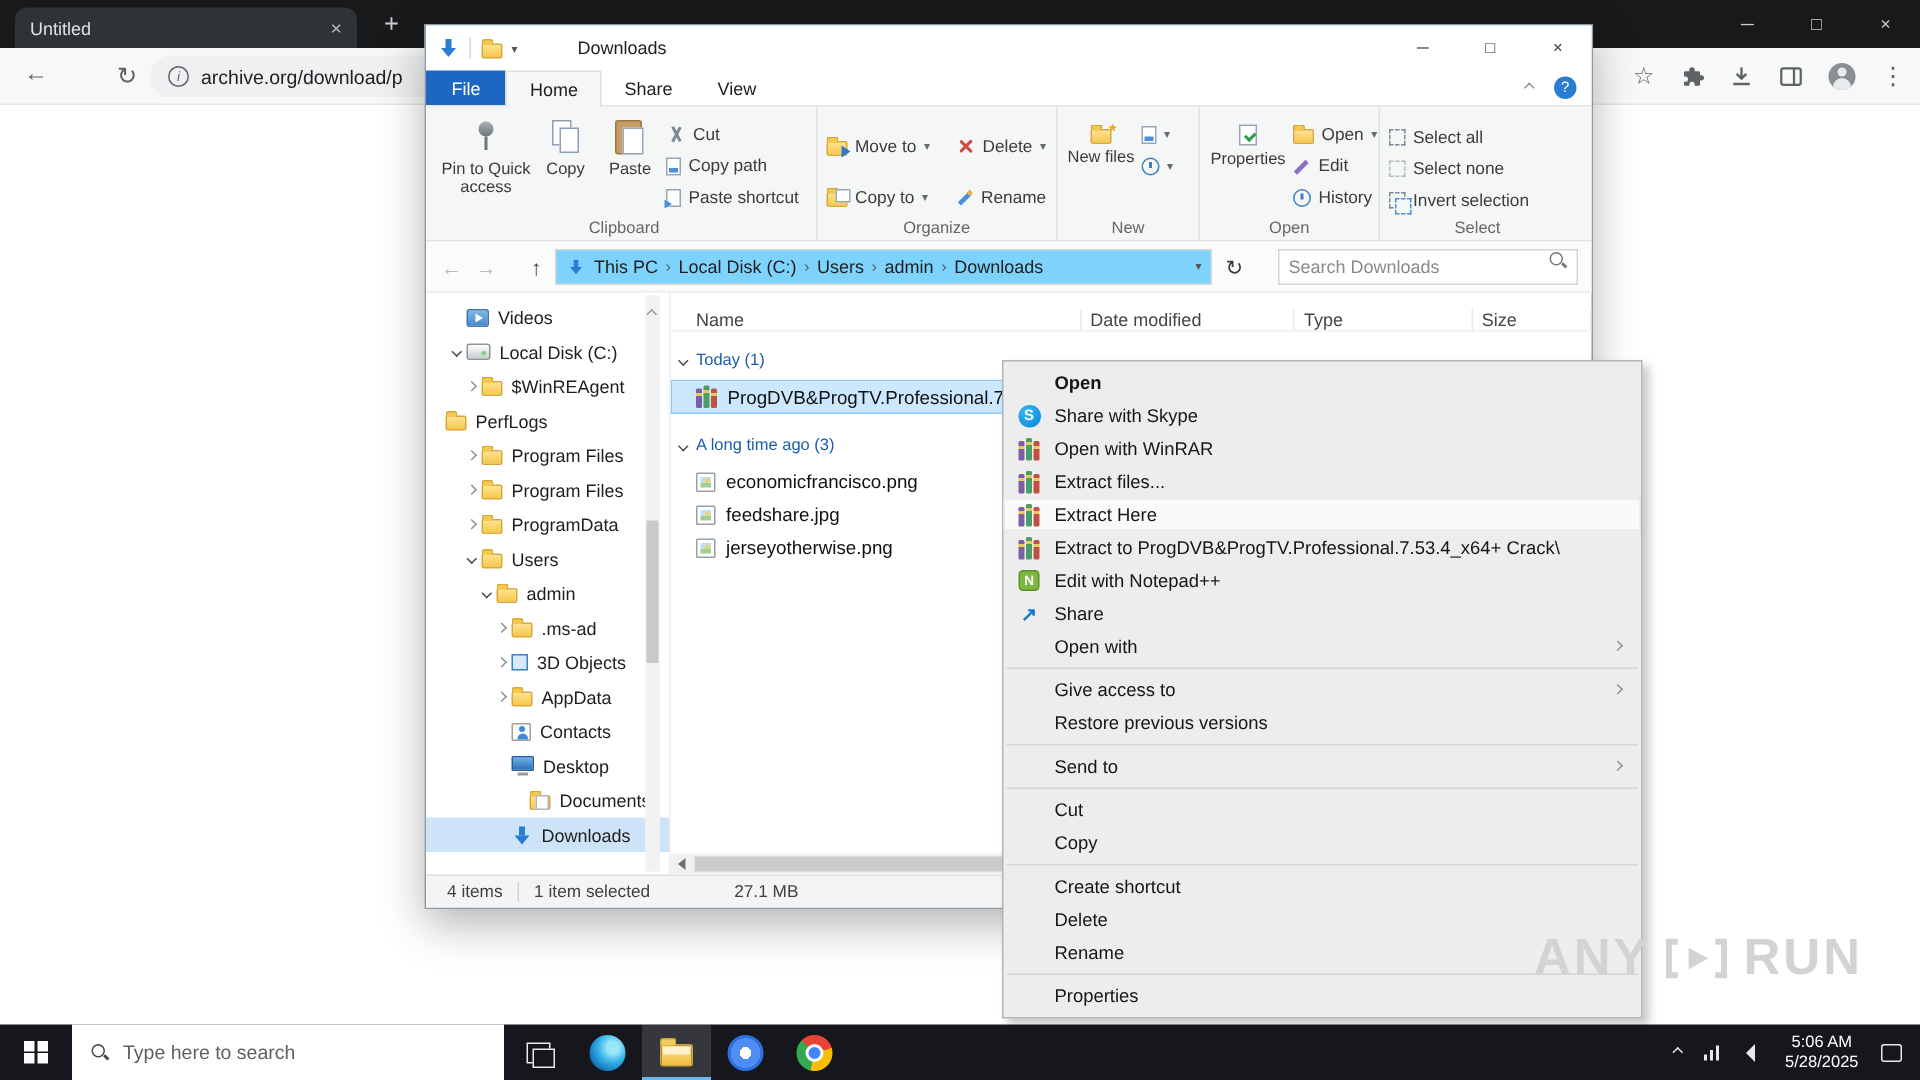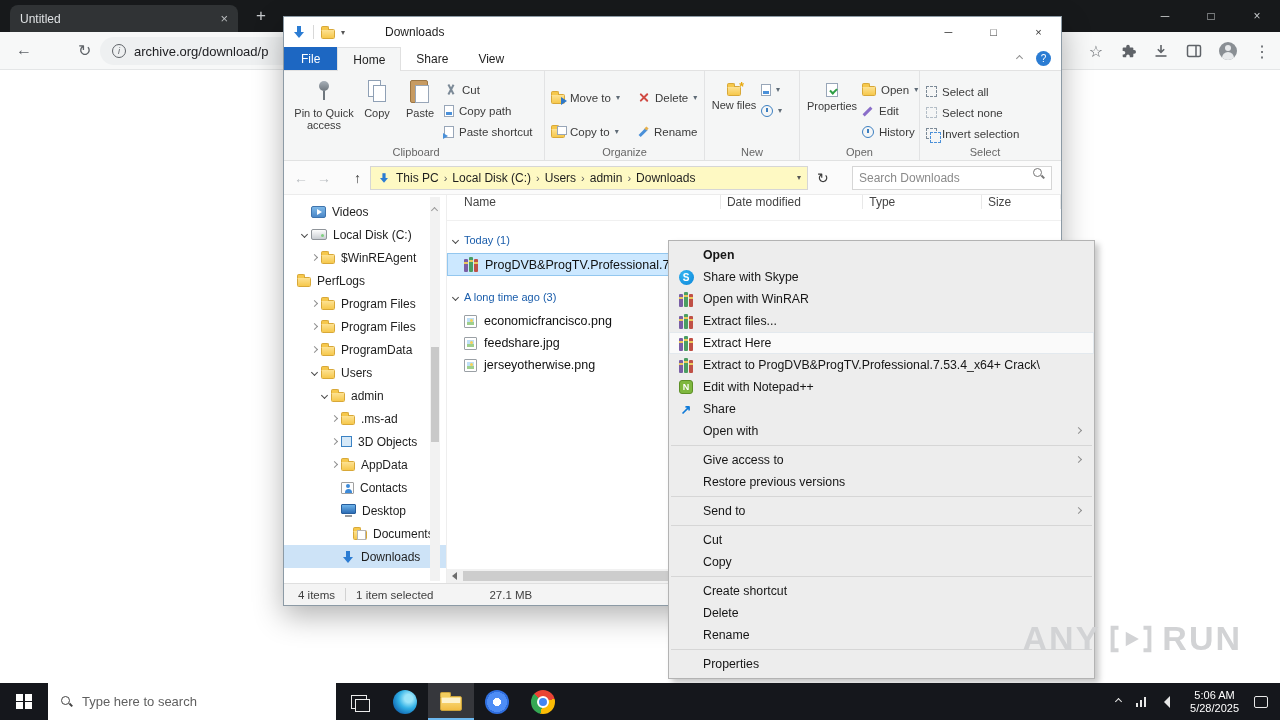--- a/index.html
+++ b/index.html
@@ -91,21 +91,21 @@
   .r-edit::before{content:"";position:absolute;left:0;top:5px;width:11px;height:3px;background:#8a6ec9;transform:rotate(-45deg)}
   .r-sel{width:11px;height:11px;border:1.2px dashed #7c8a97}
   .r-sel.lite{border-color:#b4bec7}
   .r-selinv{width:11px;height:11px;border:1.2px dashed #7c8a97;position:relative}
   .r-selinv::after{content:"";position:absolute;left:3px;top:3px;width:9px;height:9px;border:1.2px dashed #4a90d9;background:#f5f6f6}
 
   
   .address-row{height:34px;display:flex;align-items:center;background:#fbfbfb;border-bottom:1px solid #ececec;flex:none;padding:0 9px 0 10px;gap:9px}
   .nav-arrow{font-size:14px;color:#3b3b3b}
   .nav-arrow.disabled{color:#b9bdc1}
-  .addr-field{height:24px;flex:none;width:438px;background:#fef9c3;border:1px solid #d6d6d6;display:flex;align-items:center;padding:0 6px;gap:5px;font-size:12px;color:#1e1e1e}
+  .addr-field{height:24px;flex:none;width:438px;background:#7dd3fc;border:1px solid #d6d6d6;display:flex;align-items:center;padding:0 6px;gap:5px;font-size:12px;color:#1e1e1e}
   .crumb{white-space:nowrap}
   .crumb-sep{color:#5a5a5a;font-size:11px}
   .addr-caret{margin-left:auto;font-size:8px;color:#555}
   .search-field{height:24px;width:200px;margin-left:auto;background:#fff;border:1px solid #d6d6d6;display:flex;padding:0 6px}
   .search-field input{border:none;outline:none;flex:1;font-size:12px;font-family:"Liberation Sans",sans-serif;color:#333;background:transparent}
   .search-field input::placeholder{color:#8a8a8a}
   .mag{position:relative;width:13px;height:13px;flex:none}
   .mag::before{content:"";position:absolute;left:1px;top:1px;width:7px;height:7px;border:1.4px solid #777;border-radius:50%}
   .mag::after{content:"";position:absolute;left:9px;top:9px;width:4px;height:1.5px;background:#777;transform:rotate(45deg)}
 
@@ -113,21 +113,21 @@
   .main{flex:1;display:flex;min-height:0}
   .sidebar{width:162px;flex:none;position:relative;padding-top:5px;overflow:hidden}
   .sb-item{height:23px;display:flex;align-items:center;font-size:12px;color:#1e1e1e;white-space:nowrap;overflow:hidden}
   .sb-item.sel{background:#cde3f7}
   .sb-chev{width:13px;flex:none;display:flex;justify-content:center}
   .sb-ic{margin-right:6px;flex:none}
   .vscroll{position:absolute;right:6px;top:2px;bottom:2px;width:10px;background:#f2f2f2}
   .vs-thumb{position:absolute;left:1px;width:8px;top:150px;height:95px;background:#c9c9c9}
   .vs-arrow{position:absolute;left:2px;width:5px;height:5px}
   .file-area{flex:1;position:relative;border-left:1px solid #eee;display:flex;flex-direction:column;min-width:0}
-  .col-headers{height:26px;display:flex;align-items:flex-start;padding-left:17px;border-bottom:1px solid #f0f0f0;flex:none}
+  .col-headers{height:26px;display:flex;align-items:flex-end;padding-left:17px;border-bottom:1px solid #f0f0f0;flex:none}
   .ch{display:flex;align-items:center;font-size:12px;color:#454545;border-right:1px solid #e8e8e8;padding-left:6px}
   .ch:first-child{padding-left:0}
   .file-list{flex:1;padding-top:6px}
   .group-row{height:26px;display:flex;align-items:center;gap:6px;padding-left:6px}
   .group-label{font-size:11px;color:#1a5dab}
   .file-row{height:23px;display:flex;align-items:center;gap:7px;padding-left:17px;width:600px}
   .file-row.selected{background:#cce8ff;box-shadow:inset 0 0 0 1px #93c7ef}
   .old .file-row{height:22px}
   .fname{font-size:12.5px;color:#111;white-space:nowrap}
   .gap8{height:8px}

